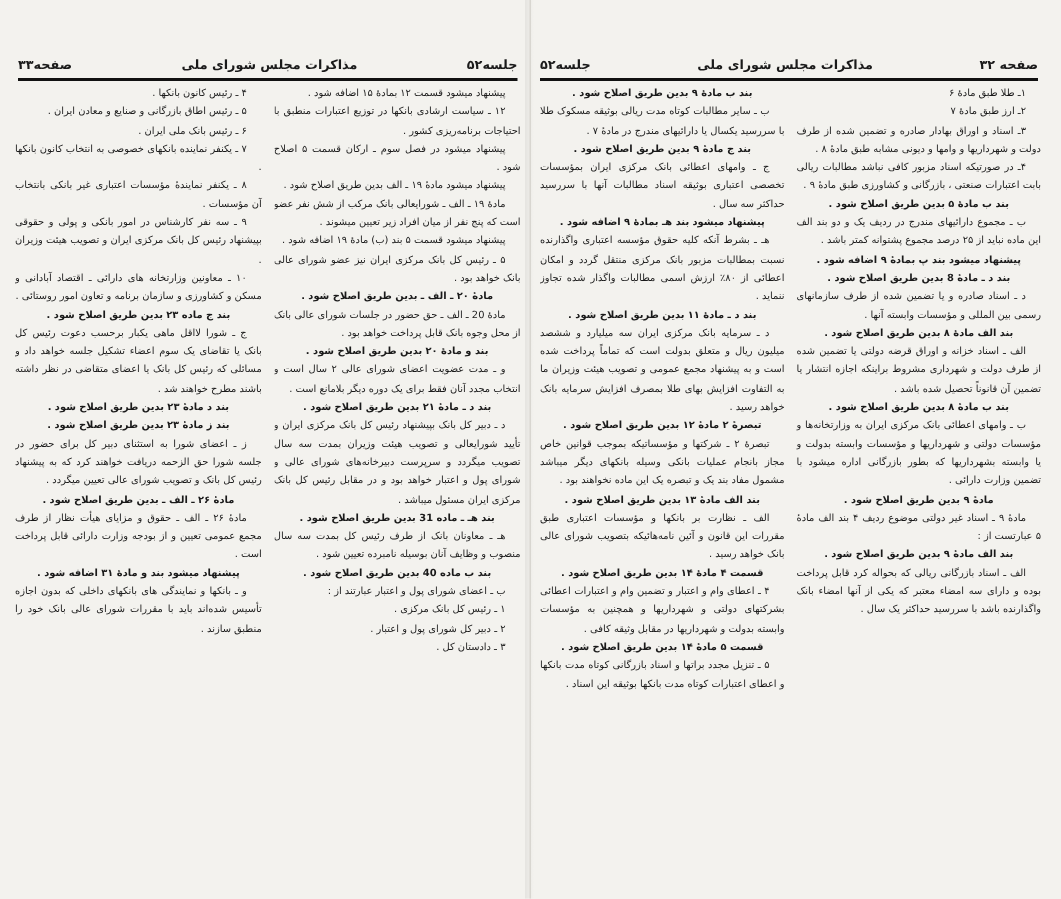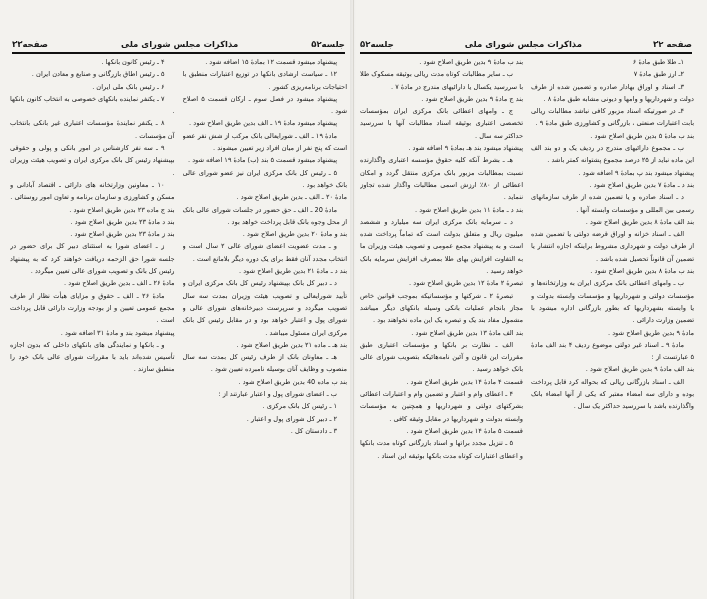--- a/index.html
+++ b/index.html
@@ -24,21 +24,21 @@
   .cols {
     position:absolute; top:56px; left:10px; right:6px; bottom:14px;
     display:flex; flex-direction:row-reverse; gap:8px;
   }
   .page.right .cols { left:6px; right:12px; }
   .col {
     flex:1; direction:rtl; text-align:justify;
     font-size:6.6px; line-height:12.3px; overflow:hidden;
   }
   .col p { margin:0; text-indent:10px; }
-  .col p.center { text-align:right; text-indent:0; }
+  .col p.center { text-align:center; text-indent:0;font-weight:bold; }
   .gutter-shadow {
     position:absolute; top:0; bottom:0; left:350px; width:6px;
     background:linear-gradient(90deg, rgba(0,0,0,0.06), rgba(0,0,0,0));
   }
 </style>
 </head>
 <body>
 
 <div class="spread">
 
@@ -56,37 +56,38 @@
         <p>پیشنهاد میشود مادهٔ ۱۹ ـ الف بدین طریق اصلاح شود .</p>
         <p>مادهٔ ۱۹ ـ الف ـ شورایعالی بانک مرکب از شش نفر عضو است که پنج نفر از میان افراد زیر تعیین میشوند .</p>
         <p>پیشنهاد میشود قسمت ۵ بند (ب) مادهٔ ۱۹ اضافه شود .</p>
         <p>۵ ـ رئیس کل بانک مرکزی ایران نیز عضو شورای عالی بانک خواهد بود .</p>
         <p class="center">مادهٔ ۲۰ ـ الف ـ بدین طریق اصلاح شود .</p>
         <p>مادهٔ 20 ـ الف ـ حق حضور در جلسات شورای عالی بانک از محل وجوه بانک قابل پرداخت خواهد بود .</p>
         <p class="center">بند و مادهٔ ۲۰ بدین طریق اصلاح شود .</p>
         <p>و ـ مدت عضویت اعضای شورای عالی ۲ سال است و انتخاب مجدد آنان فقط برای یک دوره دیگر بلامانع است .</p>
         <p class="center">بند د ـ مادهٔ ۲۱ بدین طریق اصلاح شود .</p>
         <p>د ـ دبیر کل بانک بپیشنهاد رئیس کل بانک مرکزی ایران و تأیید شورایعالی و تصویب هیئت وزیران بمدت سه سال تصویب میگردد و سرپرست دبیرخانه‌های شورای عالی و شورای پول و اعتبار خواهد بود و در مقابل رئیس کل بانک مرکزی ایران مسئول میباشد .</p>
-        <p class="center">بند هـ ـ ماده ۲۱ بدین طریق اصلاح شود .</p>
+        <p class="center">بند هـ ـ ماده 31 بدین طریق اصلاح شود .</p>
         <p>هـ ـ معاونان بانک از طرف رئیس کل بمدت سه سال منصوب و وظایف آنان بوسیله نامبرده تعیین شود .</p>
         <p class="center">بند ب ماده 40 بدین طریق اصلاح شود .</p>
         <p>ب ـ اعضای شورای پول و اعتبار عبارتند از :</p>
         <p>۱ ـ رئیس کل بانک مرکزی .</p>
         <p>۲ ـ دبیر کل شورای پول و اعتبار .</p>
         <p>۳ ـ دادستان کل .</p>
       </div>
       <div class="col">
         <p>۴ ـ رئیس کانون بانکها .</p>
         <p>۵ ـ رئیس اطاق بازرگانی و صنایع و معادن ایران .</p>
         <p>۶ ـ رئیس بانک ملی ایران .</p>
         <p>۷ ـ یکنفر نماینده بانکهای خصوصی به انتخاب کانون بانکها .</p>
         <p>۸ ـ یکنفر نمایندهٔ مؤسسات اعتباری غیر بانکی بانتخاب آن مؤسسات .</p>
         <p>۹ ـ سه نفر کارشناس در امور بانکی و پولی و حقوقی بپیشنهاد رئیس کل بانک مرکزی ایران و تصویب هیئت وزیران .</p>
         <p>۱۰ ـ معاونین وزارتخانه های دارائی ـ اقتصاد آبادانی و مسکن و کشاورزی و سازمان برنامه و تعاون امور روستائی .</p>
         <p class="center">بند ج ماده ۲۳ بدین طریق اصلاح شود .</p>
+        <p>ج ـ شورا لااقل ماهی یکبار برحسب دعوت رئیس کل بانک یا تقاضای یک سوم اعضاء تشکیل جلسه خواهد داد و مسائلی که رئیس کل بانک یا اعضای متقاضی در نظر داشته باشند مطرح خواهند شد .</p>
         <p class="center">بند د مادهٔ ۲۳ بدین طریق اصلاح شود .</p>
         <p class="center">بند ز مادهٔ ۲۳ بدین طریق اصلاح شود .</p>
         <p>ز ـ اعضای شورا به استثنای دبیر کل برای حضور در جلسه شورا حق الزحمه دریافت خواهند کرد که به پیشنهاد رئیس کل بانک و تصویب شورای عالی تعیین میگردد .</p>
         <p class="center">مادهٔ ۲۶ ـ الف ـ بدین طریق اصلاح شود .</p>
         <p>مادهٔ ۲۶ ـ الف ـ حقوق و مزایای هیأت نظار از طرف مجمع عمومی تعیین و از بودجه وزارت دارائی قابل پرداخت است .</p>
         <p class="center">پیشنهاد میشود بند و مادهٔ ۳۱ اضافه شود .</p>
         <p>و ـ بانکها و نمایندگی های بانکهای داخلی که بدون اجازه تأسیس شده‌اند باید با مقررات شورای عالی بانک خود را منطبق سازند .</p>
       </div>
     </div>
   </div>
@@ -101,21 +102,21 @@
     </div>
     <div class="cols">
       <div class="col">
         <p>۱ـ طلا طبق مادهٔ ۶</p>
         <p>۲ـ ارز طبق مادهٔ ۷</p>
         <p>۳ـ اسناد و اوراق بهادار صادره و تضمین شده از طرف دولت و شهرداریها و وامها و دیونی مشابه طبق مادهٔ ۸ .</p>
         <p>۴ـ در صورتیکه اسناد مزبور کافی نباشد مطالبات ریالی بابت اعتبارات صنعتی ، بازرگانی و کشاورزی طبق مادهٔ ۹ .</p>
         <p class="center">بند ب مادهٔ ۵ بدین طریق اصلاح شود .</p>
         <p>ب ـ مجموع دارائیهای مندرج در ردیف یک و دو بند الف این ماده نباید از ۲۵ درصد مجموع پشتوانه کمتر باشد .</p>
         <p class="center">پیشنهاد میشود بند پ بمادهٔ ۹ اضافه شود .</p>
-        <p class="center">بند د ـ مادهٔ ۷ بدین طریق اصلاح شود .</p>
+        <p class="center">بند د ـ مادهٔ 8 بدین طریق اصلاح شود .</p>
         <p>د ـ اسناد صادره و یا تضمین شده از طرف سازمانهای رسمی بین المللی و مؤسسات وابسته آنها .</p>
         <p class="center">بند الف مادهٔ ۸ بدین طریق اصلاح شود .</p>
         <p>الف ـ اسناد خزانه و اوراق قرضه دولتی یا تضمین شده از طرف دولت و شهرداری مشروط براینکه اجازه انتشار یا تضمین آن قانوناً تحصیل شده باشد .</p>
         <p class="center">بند ب مادهٔ ۸ بدین طریق اصلاح شود .</p>
         <p>ب ـ وامهای اعطائی بانک مرکزی ایران به وزارتخانه‌ها و مؤسسات دولتی و شهرداریها و مؤسسات وابسته بدولت و یا وابسته بشهرداریها که بطور بازرگانی اداره میشود با تضمین وزارت دارائی .</p>
         <p class="center">مادهٔ ۹ بدین طریق اصلاح شود .</p>
         <p>مادهٔ ۹ ـ اسناد غیر دولتی موضوع ردیف ۴ بند الف مادهٔ ۵ عبارتست از :</p>
         <p class="center">بند الف مادهٔ ۹ بدین طریق اصلاح شود .</p>
         <p>الف ـ اسناد بازرگانی ریالی که بحواله کرد قابل پرداخت بوده و دارای سه امضاء معتبر که یکی از آنها امضاء بانک واگذارنده باشد با سررسید حداکثر یک سال .</p>
       </div>

